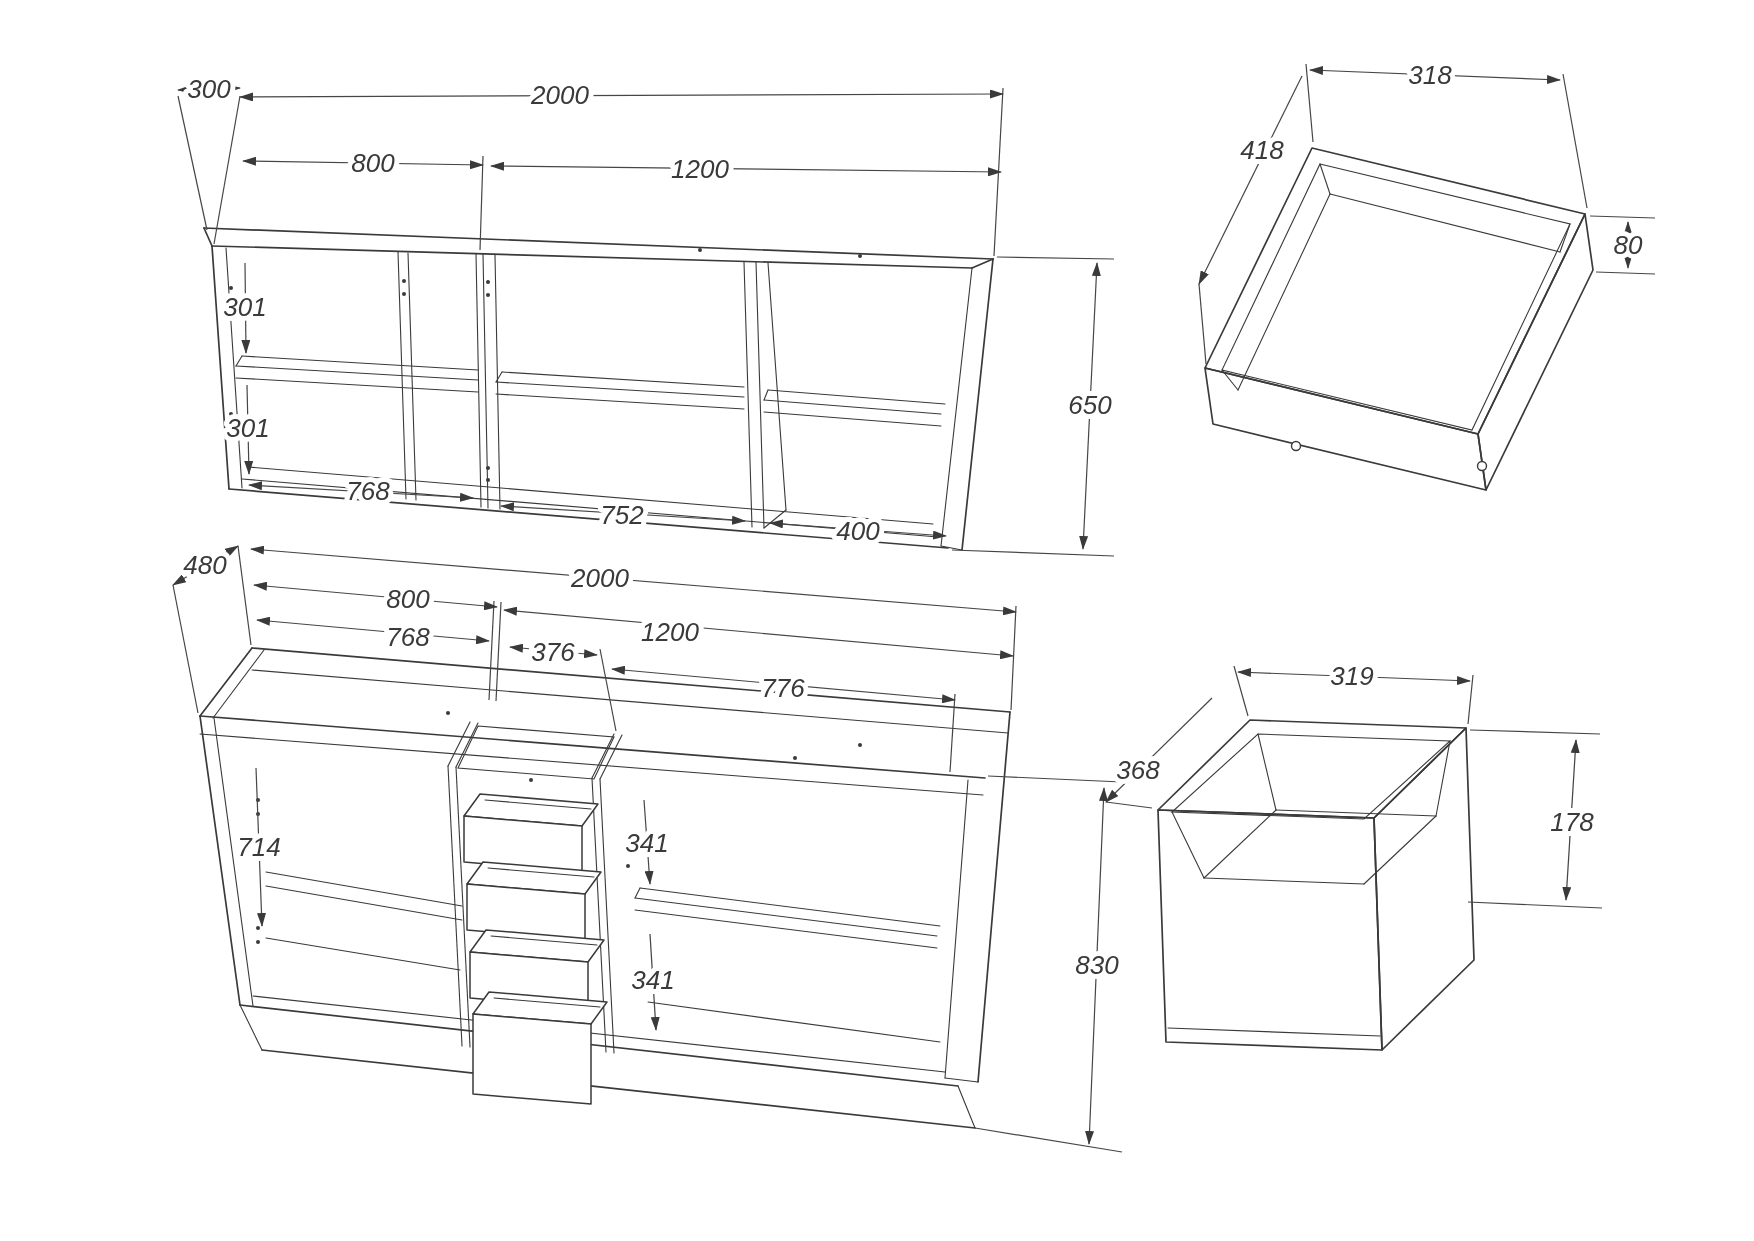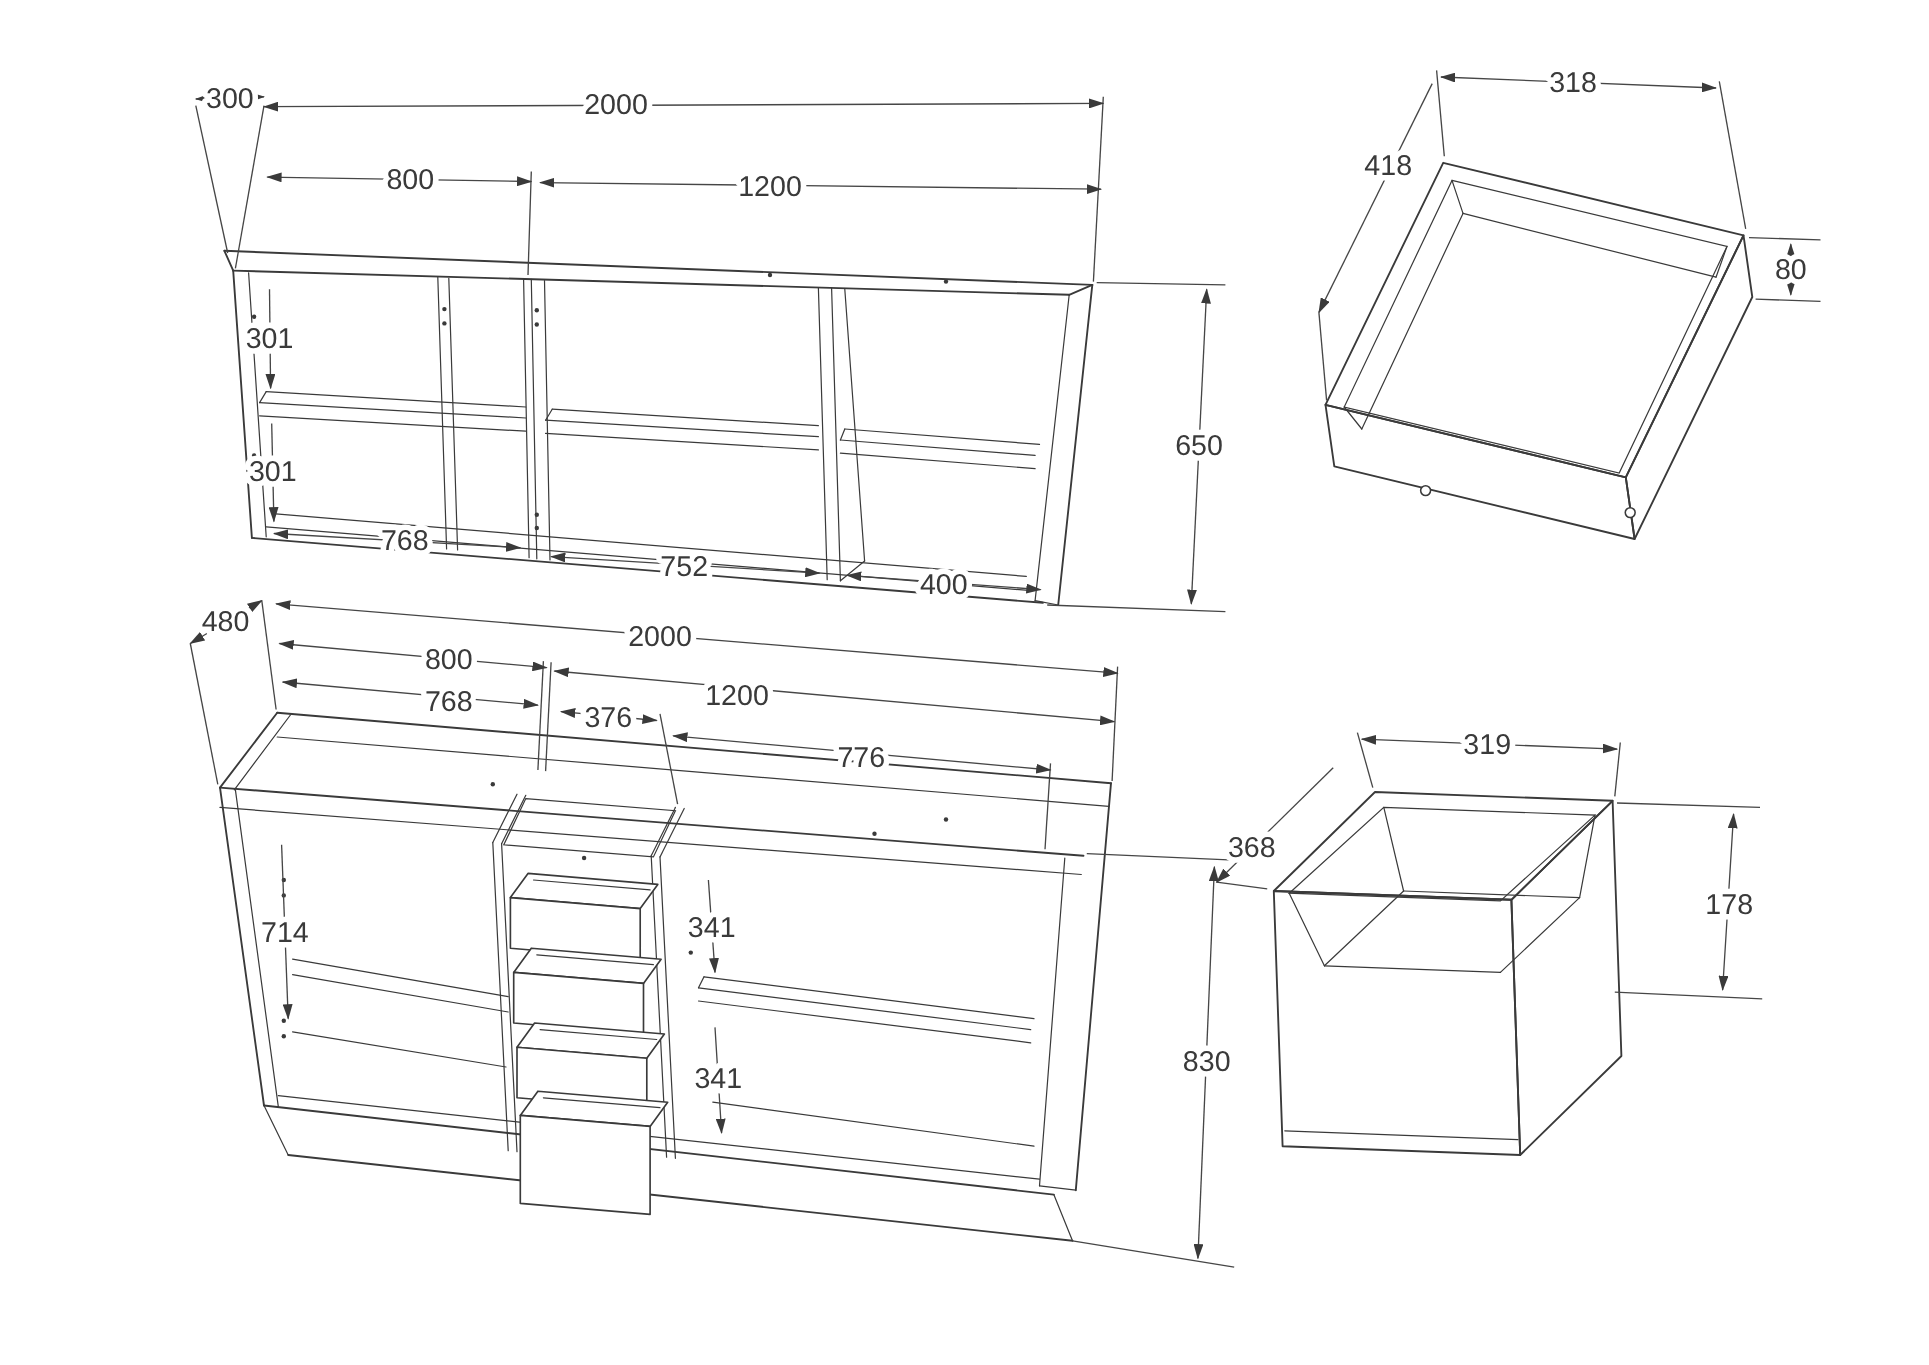--- a/index.html
+++ b/index.html
@@ -1,16 +1,16 @@
 <!DOCTYPE html>
 <html><head>
 <meta charset="utf-8">
 <style>
   html,body{margin:0;padding:0;background:#ffffff;}
-  #stage{position:relative;width:1754px;height:1241px;background:#ffffff;overflow:hidden;}
+  #stage{position:relative;width:1754px;height:1241px;background:#ffffff;overflow:hidden;font-style:italic;}
   svg{display:block;}
   .s{stroke:#3a3a3a;stroke-width:1.7;fill:none;stroke-linecap:round;stroke-linejoin:round;}
   .t{stroke:#3a3a3a;stroke-width:1.1;fill:none;stroke-linecap:round;}
   .d{stroke:#464646;stroke-width:1.2;fill:none;}
   .w{fill:#ffffff;stroke:#3a3a3a;stroke-width:1.5;stroke-linejoin:round;}
   .dot{fill:#3a3a3a;}
   .hole{fill:#ffffff;stroke:#3a3a3a;stroke-width:1.4;}
   text.lbl{font-family:"Liberation Sans",sans-serif;font-size:26px;fill:#3a3a3a;
            paint-order:stroke;stroke:#ffffff;stroke-width:10px;stroke-linejoin:round;
            text-anchor:middle;}

